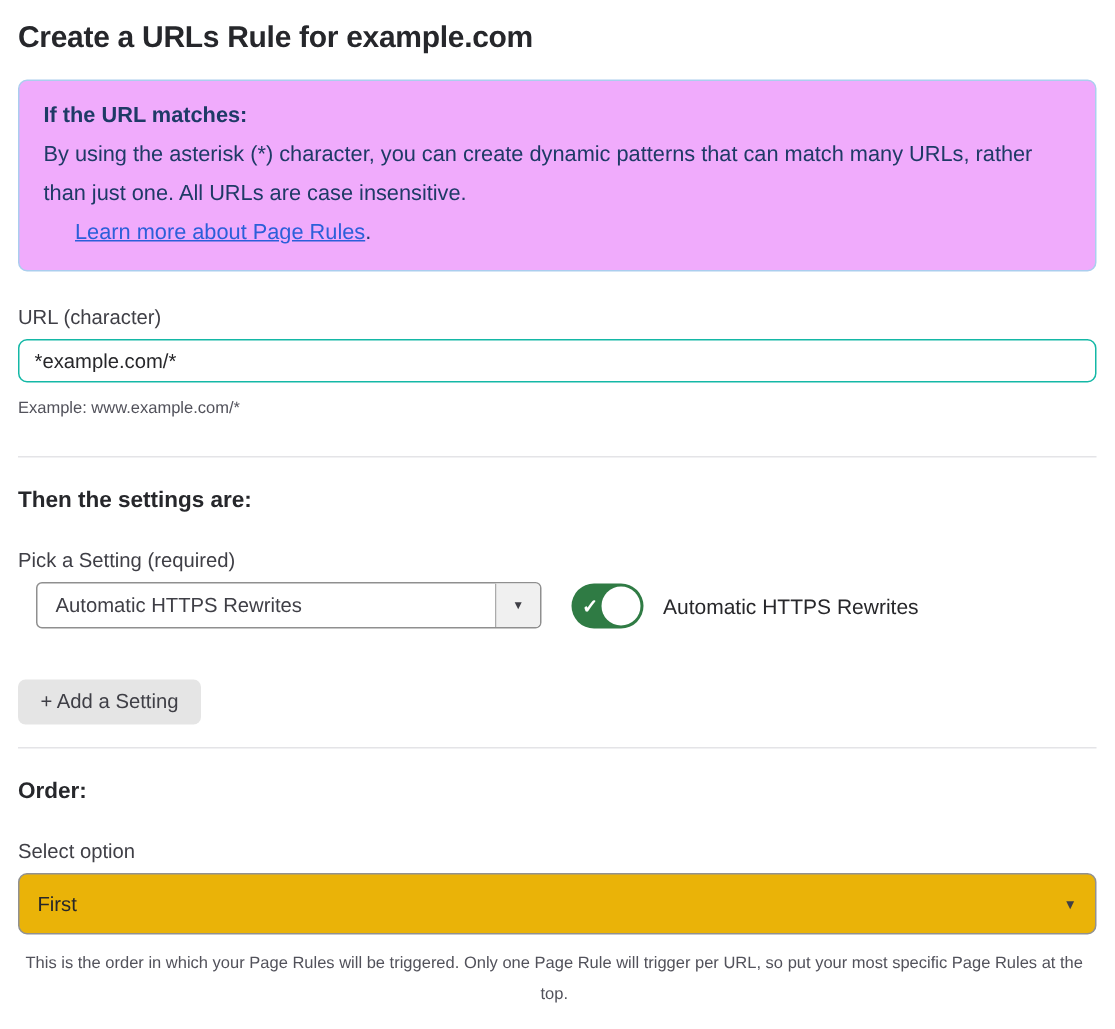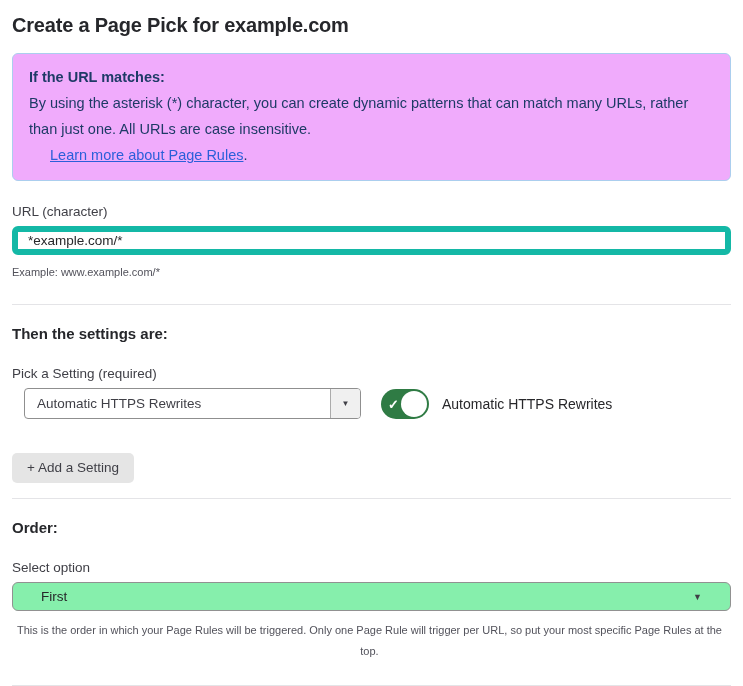--- a/index.html
+++ b/index.html
@@ -47,21 +47,21 @@
     margin-top: 22px;
     font-size: 13.5px;
     line-height: 17px;
     color: #3f3f46;
   }
   .text-input {
     display: block;
     margin-top: 6px;
     width: 719px;
     height: 29px;
-    border: 6px solid #14b8a6;
+    border: 1px solid #14b8a6;
     border-radius: 6px;
     padding: 0 10px;
     font-size: 13.5px;
     font-family: "Liberation Sans", sans-serif;
     color: #27272a;
     background: #fff;
     outline: none;
   }
   .helper-text {
     margin: 7px 0 0 0;
@@ -170,45 +170,45 @@
   }
   .btn-gray {
     background: #e5e5e5;
     color: #3f3f46;
   }
   .add-setting { margin-top: 34px; }
   .divider-2 { margin-top: 15px; }
   .select-full {
     margin-top: 6px;
     width: 719px;
-    height: 29px;
+    height: 41px;
     border: 1px solid #919191;
     border-radius: 6px;
-    background: #86efac;
+    background: #eab308;
     display: flex;
     align-items: center;
     justify-content: space-between;
-    padding: 0 28px;
+    padding: 0 12px;
     font-size: 13.5px;
     color: #27272a;
     cursor: pointer;
   }
   .select-full .arrow {
     font-size: 9px;
     color: #3f3f46;
   }
   .order-helper { margin-top: 9px; text-align: center; }
   .divider-3 { margin-top: 23px; }
 </style>
 </head>
 <body>
 
 <div class="page">
 
-  <h1 class="page-title">Create a Page Pick for example.com</h1>
+  <h1 class="page-title">Create a URLs Rule for example.com</h1>
 
   <div class="info-box">
     <div class="info-heading">If the URL matches:</div>
     <div class="info-body">By using the asterisk (*) character, you can create dynamic patterns that can match many URLs, rather than just one. All URLs are case insensitive.</div>
     <div class="info-link-row"><a href="#">Learn more about Page Rules</a><span>.</span></div>
   </div>
 
   <label class="field-label">URL (character)</label>
   <input type="text" class="text-input" value="*example.com/*" style="">
   <p class="helper-text">Example: www.example.com/*</p>

